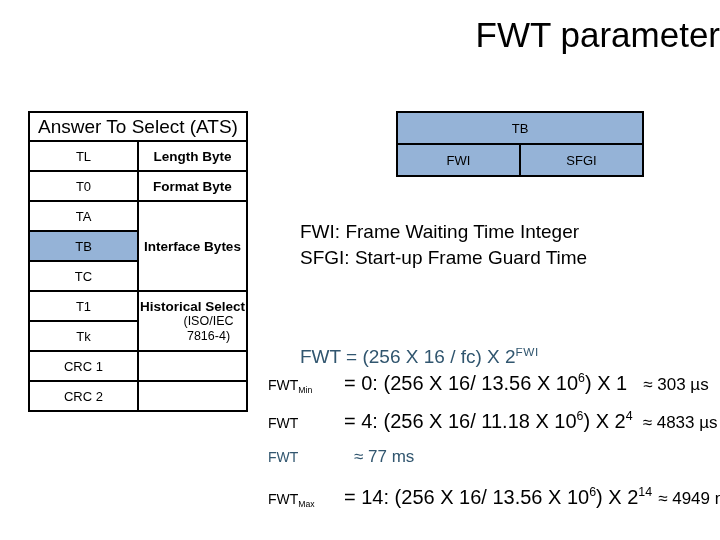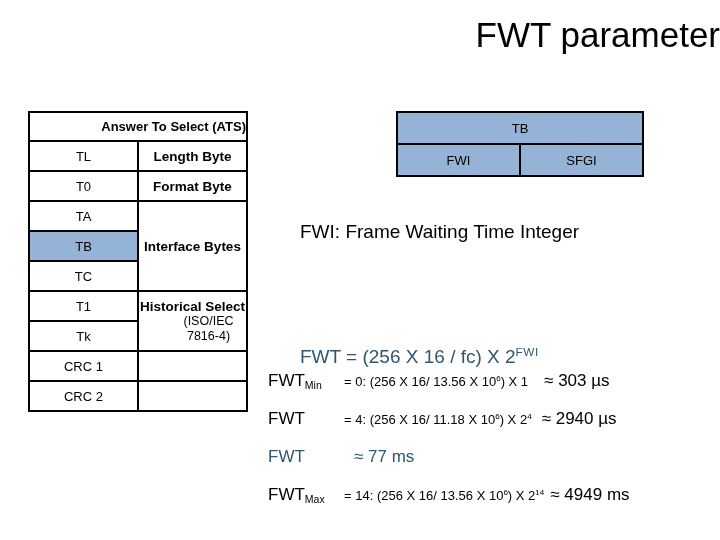--- a/index.html
+++ b/index.html
@@ -44,24 +44,23 @@
     font-size: 13px;
     text-align: center;
     vertical-align: middle;
     padding: 0;
     height: 28px;
     background: #ffffff;
     color: #000000;
     line-height: 15px;
   }
   #ats-table td.hdr {
-    font-weight: bold;
-    font-size: 13px;
+    font-weight: normal;
+    font-size: 19px;
     height: 27px;
-    text-align: right;
   }
   #ats-table td.lbl {
     width: 66px;
     font-size: 13px;
   }
   #ats-table td.val {
     font-weight: bold;
     font-size: 13.5px;
   }
   #ats-table td.tb-cell {
@@ -142,31 +141,31 @@
     white-space: nowrap;
     font-size: 17px;
     color: #000000;
   }
   .eq-row.blue {
     color: #31566f;
   }
   .eq-name {
     width: 76px;
     flex: 0 0 76px;
-    font-size: 17px;
+    font-size: 14px;
   }
   .eq-name sub {
     font-size: 0.62em;
     vertical-align: baseline;
     position: relative;
     top: 3px;
   }
   .eq-body {
     flex: 0 0 auto;
-    font-size: 13px;
+    font-size: 20px;
   }
   .eq-body sup {
     font-size: 0.62em;
     vertical-align: super;
   }
   .eq-approx {
     flex: 0 0 auto;
     padding-left: 12px;
     font-size: 17px;
   }
@@ -231,38 +230,39 @@
   </tr>
   <tr>
     <td>FWI</td>
     <td>SFGI</td>
   </tr>
 </tbody>
   </table>
 
 <div id="definitions">
   <div>FWI: Frame Waiting Time Integer</div>
+  <div>SFGI: Start-up Frame Guard Time</div>
 </div>
 
 <div id="fwt-formula">
   <span>FWT = (256 X 16 / fc) X 2</span><sup>FWI</sup>
 </div>
 
 <div id="equations">
 
   <div class="eq-row r1">
     <span class="eq-name"><span>FWT</span><sub>Min</sub></span>
     <span class="eq-body"><span>= 0: (256 X 16/ 13.56 X 10</span><sup>6</sup><span>) X 1</span></span>
     <span class="eq-approx">≈  303 µs</span>
   </div>
 
   <div class="eq-row r2">
     <span class="eq-name"><span>FWT</span><sub></sub></span>
     <span class="eq-body"><span>= 4: (256 X 16/ 11.18 X 10</span><sup>6</sup><span>) X 2</span><sup>4</sup></span>
-    <span class="eq-approx">≈ 2940 µs</span>
+    <span class="eq-approx">≈ 4833 µs</span>
   </div>
 
   <div class="eq-row r3 blue">
     <span class="eq-name"><span>FWT</span><sub></sub></span>
     <span class="eq-approx">≈ 77 ms</span>
   </div>
 
   <div class="eq-row r4">
     <span class="eq-name"><span>FWT</span><sub>Max</sub></span>
     <span class="eq-body"><span>= 14: (256 X 16/ 13.56 X 10</span><sup>6</sup><span>) X 2</span><sup>14</sup></span>

